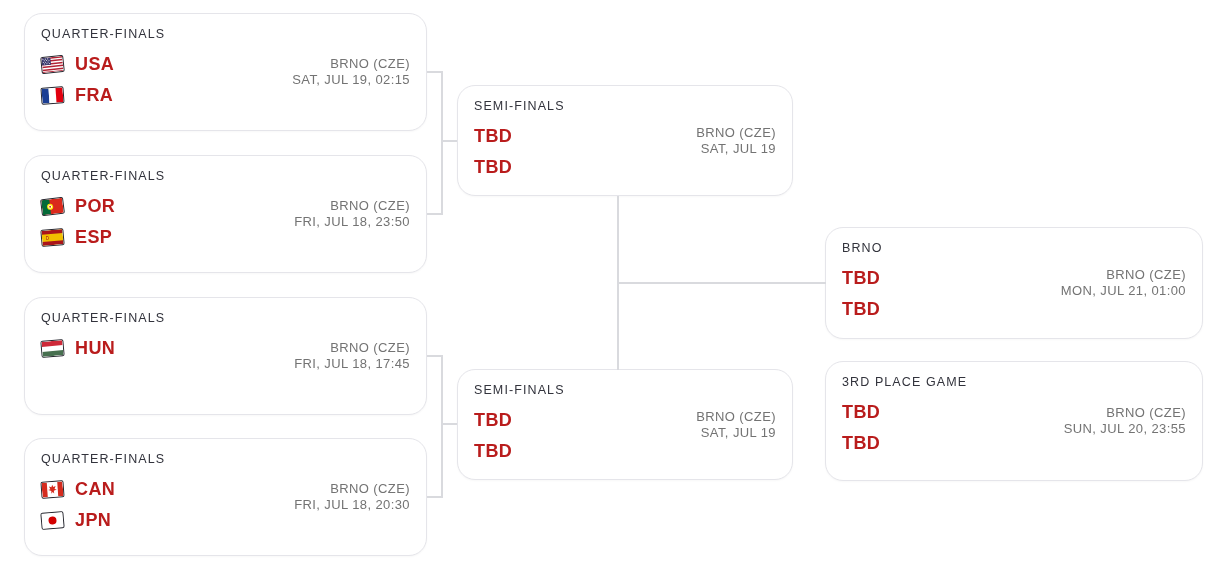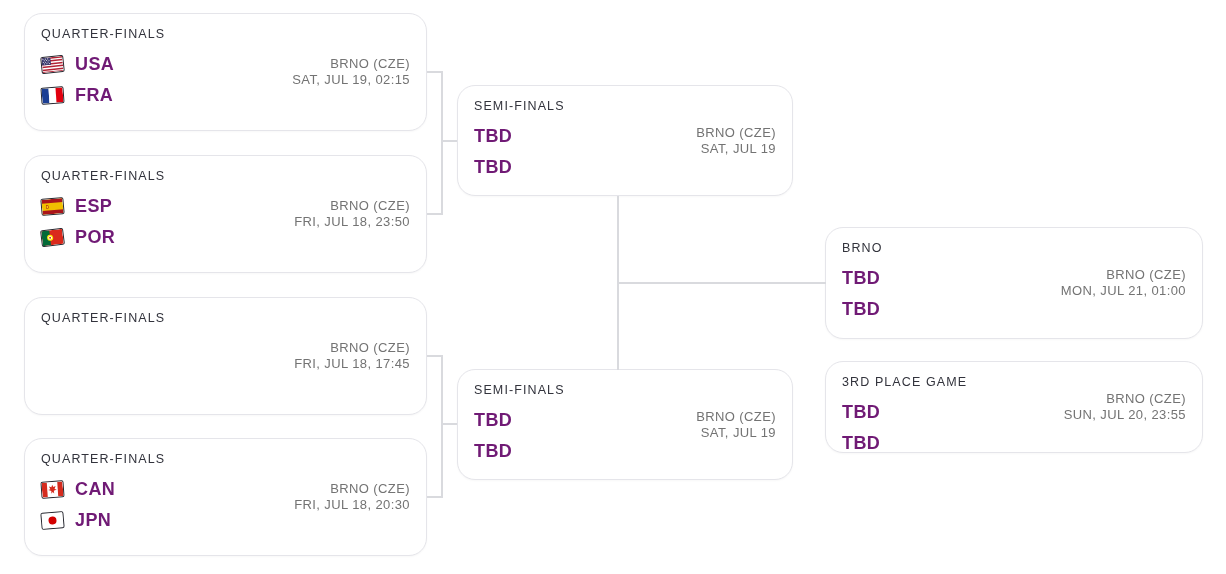--- a/index.html
+++ b/index.html
@@ -40,21 +40,21 @@
   .team {
     display: flex;
     align-items: center;
     gap: 11px;
     height: 29px;
   }
   .team-name {
     font-weight: bold;
     font-size: 18px;
     letter-spacing: 0.4px;
-    color: #701a75;
+    color: #b91c1c;
     white-space: nowrap;
   }
   .flag {
     width: 23px;
     height: 17px;
     box-sizing: border-box;
     border: 1px solid #26272f;
     border-radius: 2px;
     overflow: hidden;
     display: inline-flex;
@@ -136,53 +136,63 @@
     <div class="meta">
       <div>BRNO (CZE)</div>
       <div>SAT, JUL 19, 02:15</div>
     </div>
   </div>
 
   <div class="card" style="left:24px;top:155px;width:403px;height:118px">
     <div class="round-label">QUARTER-FINALS</div>
     <div class="teams">
       <div class="team">
+        <span class="flag tilt-c">
+          <svg viewBox="0 0 22 16" preserveAspectRatio="none">
+              <rect width="22" height="16" fill="#da291c"></rect>
+              <rect width="8.5" height="16" fill="#046a38"></rect>
+              <circle cx="8.5" cy="8" r="3.2" fill="#ffe900"></circle>
+              <circle cx="8.5" cy="8" r="1.9" fill="#ffffff"></circle>
+              <circle cx="8.5" cy="8" r="1" fill="#da291c"></circle>
+            </svg>
+        </span>
+        <span class="team-name">POR</span>
+      </div>
+      <div class="team">
         <span class="flag tilt-d">
           <svg viewBox="0 0 22 16" preserveAspectRatio="none">
               <rect width="22" height="16" fill="#f1bf00"></rect>
               <rect width="22" height="4.2" fill="#aa151b"></rect>
               <rect y="11.8" width="22" height="4.2" fill="#aa151b"></rect>
               <rect x="4.2" y="6.2" width="2.6" height="3.6" rx=".5" fill="#aa151b"></rect>
               <rect x="4.8" y="6.8" width="1.4" height="2.4" fill="#f7e017"></rect>
             </svg>
         </span>
         <span class="team-name">ESP</span>
       </div>
-      <div class="team">
-        <span class="flag tilt-c">
-          <svg viewBox="0 0 22 16" preserveAspectRatio="none">
-              <rect width="22" height="16" fill="#da291c"></rect>
-              <rect width="8.5" height="16" fill="#046a38"></rect>
-              <circle cx="8.5" cy="8" r="3.2" fill="#ffe900"></circle>
-              <circle cx="8.5" cy="8" r="1.9" fill="#ffffff"></circle>
-              <circle cx="8.5" cy="8" r="1" fill="#da291c"></circle>
-            </svg>
-        </span>
-        <span class="team-name">POR</span>
-      </div>
     </div>
     <div class="meta">
       <div>BRNO (CZE)</div>
       <div>FRI, JUL 18, 23:50</div>
     </div>
   </div>
 
   <div class="card" style="left:24px;top:297px;width:403px;height:118px">
     <div class="round-label">QUARTER-FINALS</div>
     <div class="teams">
+      <div class="team">
+        <span class="flag tilt-d">
+          <svg viewBox="0 0 22 16" preserveAspectRatio="none">
+              <rect width="22" height="16" fill="#ffffff"></rect>
+              <rect width="22" height="5.33" fill="#ce2939"></rect>
+              <rect y="10.67" width="22" height="5.33" fill="#477050"></rect>
+            </svg>
+        </span>
+        <span class="team-name">HUN</span>
+      </div>
     </div>
     <div class="meta">
       <div>BRNO (CZE)</div>
       <div>FRI, JUL 18, 17:45</div>
     </div>
   </div>
 
   <div class="card" style="left:24px;top:438px;width:403px;height:118px">
     <div class="round-label">QUARTER-FINALS</div>
     <div class="teams">
@@ -254,21 +264,21 @@
       <div class="team">
         <span class="team-name">TBD</span>
       </div>
     </div>
     <div class="meta">
       <div>BRNO (CZE)</div>
       <div>MON, JUL 21, 01:00</div>
     </div>
   </div>
 
-  <div class="card" style="left:825px;top:361px;width:378px;height:92px">
+  <div class="card" style="left:825px;top:361px;width:378px;height:120px">
     <div class="round-label">3RD PLACE GAME</div>
     <div class="teams">
       <div class="team">
         <span class="team-name">TBD</span>
       </div>
       <div class="team">
         <span class="team-name">TBD</span>
       </div>
     </div>
     <div class="meta">

